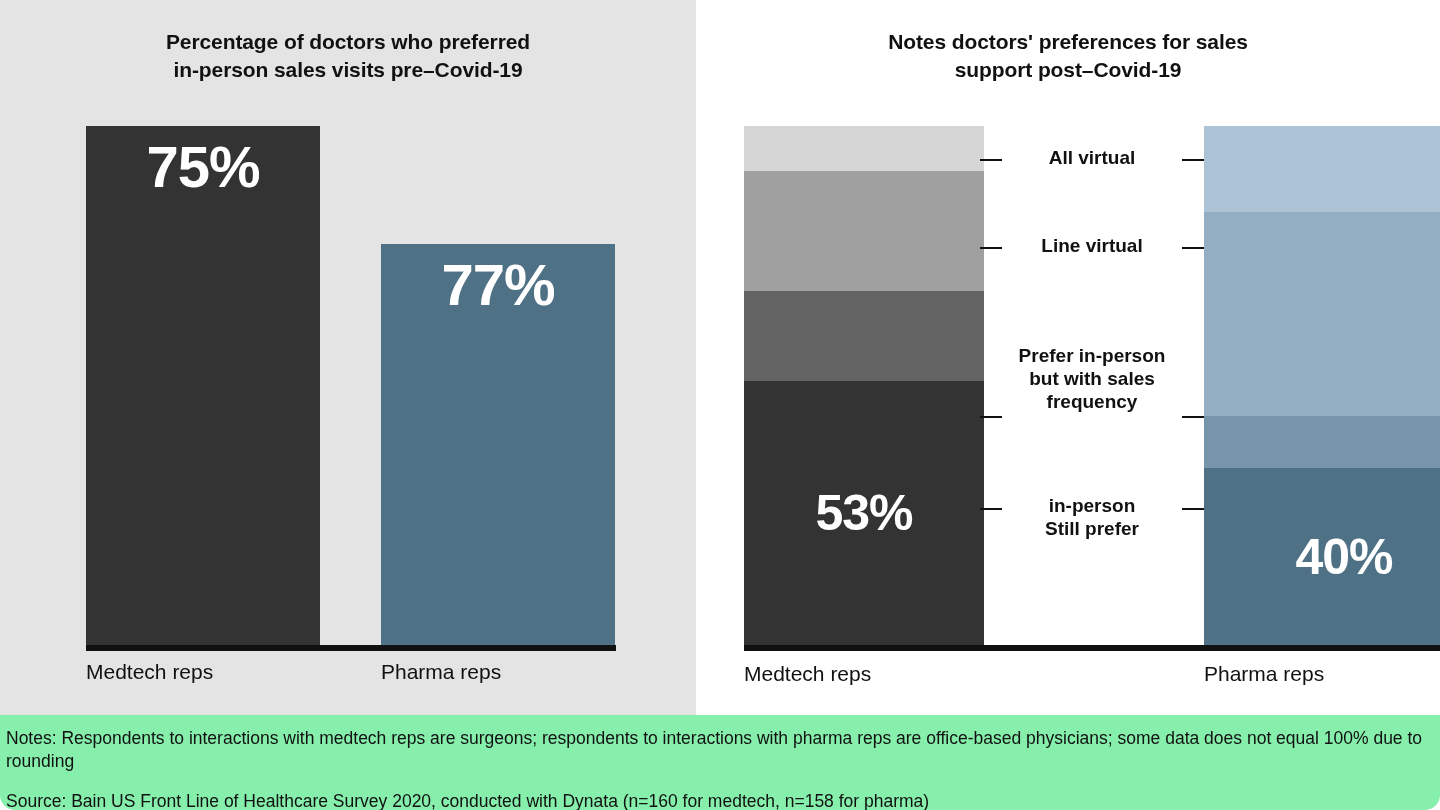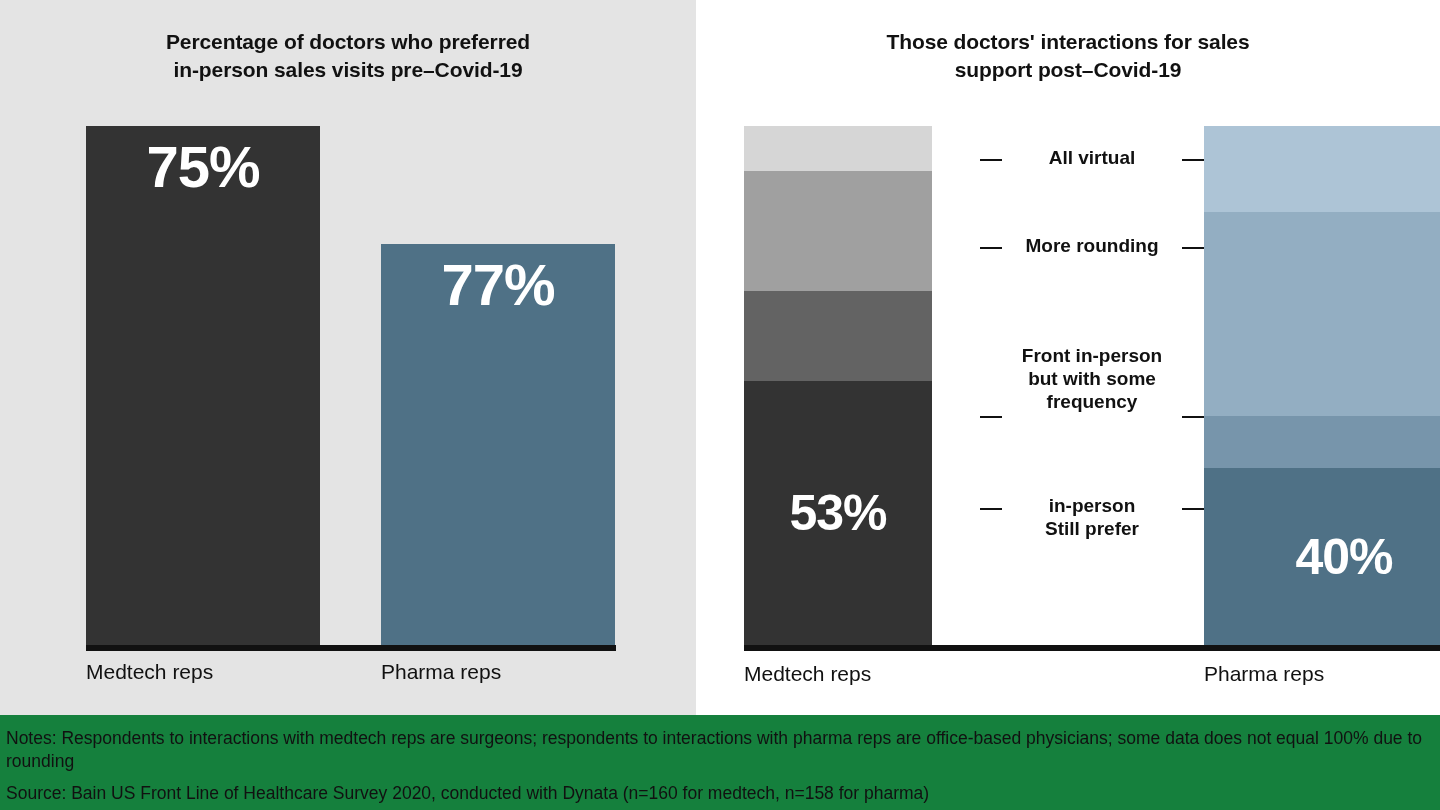--- a/index.html
+++ b/index.html
@@ -7,21 +7,22 @@
     margin: 0; padding: 0;
     width: 1440px; height: 810px;
     background: #ffffff;
     font-family: "Liberation Sans", sans-serif;
     overflow: hidden;
   }
   #page {
     position: relative;
     width: 1440px;
     height: 810px;
-    background: #15803d;
+    background: #86efac;
+    border-radius: 15px;
   }
 
   
   #left-panel {
     position: absolute;
     left: 0; top: 0;
     width: 696px; height: 715px;
     background: #e4e4e4;
   }
   .panel-title {
@@ -93,21 +94,21 @@
     position: absolute;
     left: 744px;
     top: 126px;
     width: 696px;
     height: 519px;
   }
   .stacked-col {
     position: absolute;
     top: 0;
     height: 519px;
-    width: 188px;
+    width: 240px;
   }
   #col-medtech { left: 0; }
   #col-pharma { left: 460px; width: 280px; }
   .seg {
     position: absolute;
     left: 0; right: 0;
     overflow: hidden;
   }
   .seg-value {
     position: absolute;
@@ -172,21 +173,21 @@
     position: absolute;
     left: 0; top: 727px;
     width: 1440px;
   }
   .footnote {
     font-size: 17.5px;
     color: #111111;
     line-height: 1.33;
     padding: 0 6px;
   }
-  #notes { margin-bottom: 8px; }
+  #notes { margin-bottom: 16px; }
 </style>
 </head>
 <body>
 
 <div id="page">
 
   <div id="left-panel">
     <div class="panel-title">
       <div>Percentage of doctors who preferred</div>
       <div>in-person sales visits pre–Covid-19</div>
@@ -200,21 +201,21 @@
     <div id="bar-pharma" class="simple-bar" style="height:401px;">
       <span class="bar-value">77%</span>
     </div>
   </div>
   <div id="left-baseline"></div>
   <div id="left-cat-medtech" class="cat-label">Medtech reps</div>
   <div id="left-cat-pharma" class="cat-label">Pharma reps</div>
 
   <div id="right-panel">
     <div class="panel-title">
-      <div>Those doctors' interactions for sales</div>
+      <div>Notes doctors' preferences for sales</div>
       <div>support post–Covid-19</div>
     </div>
   </div>
 
   <div id="right-plot">
 
     <div id="col-medtech" class="stacked-col">
       <div class="seg" style="top:0px; height:45px; background:#d6d6d6;"></div>
       <div class="seg" style="top:45px; height:120px; background:#a0a0a0;"></div>
       <div class="seg" style="top:165px; height:90px; background:#636363;"></div>
@@ -237,28 +238,28 @@
 
     <div class="legend-row" style="top:20px;">
       <span class="tick tick-left" style="top:13px;"></span>
       <span class="tick tick-right" style="top:13px;"></span>
       <span class="lg-text">All virtual</span>
     </div>
 
     <div class="legend-row" style="top:108px;">
       <span class="tick tick-left" style="top:13px;"></span>
       <span class="tick tick-right" style="top:13px;"></span>
-      <span class="lg-text">More rounding</span>
+      <span class="lg-text">Line virtual</span>
     </div>
 
     <div class="legend-row" style="top:218px;">
       <span class="tick tick-left" style="top:72px;"></span>
       <span class="tick tick-right" style="top:72px;"></span>
-      <div>Front in-person</div>
-      <div>but with some</div>
+      <div>Prefer in-person</div>
+      <div>but with sales</div>
       <div>frequency</div>
     </div>
 
     <div class="legend-row" style="top:368px;">
       <span class="tick tick-left" style="top:14px;"></span>
       <span class="tick tick-right" style="top:14px;"></span>
       <div>in-person</div>
       <div>Still prefer</div>
     </div>
   </div>

